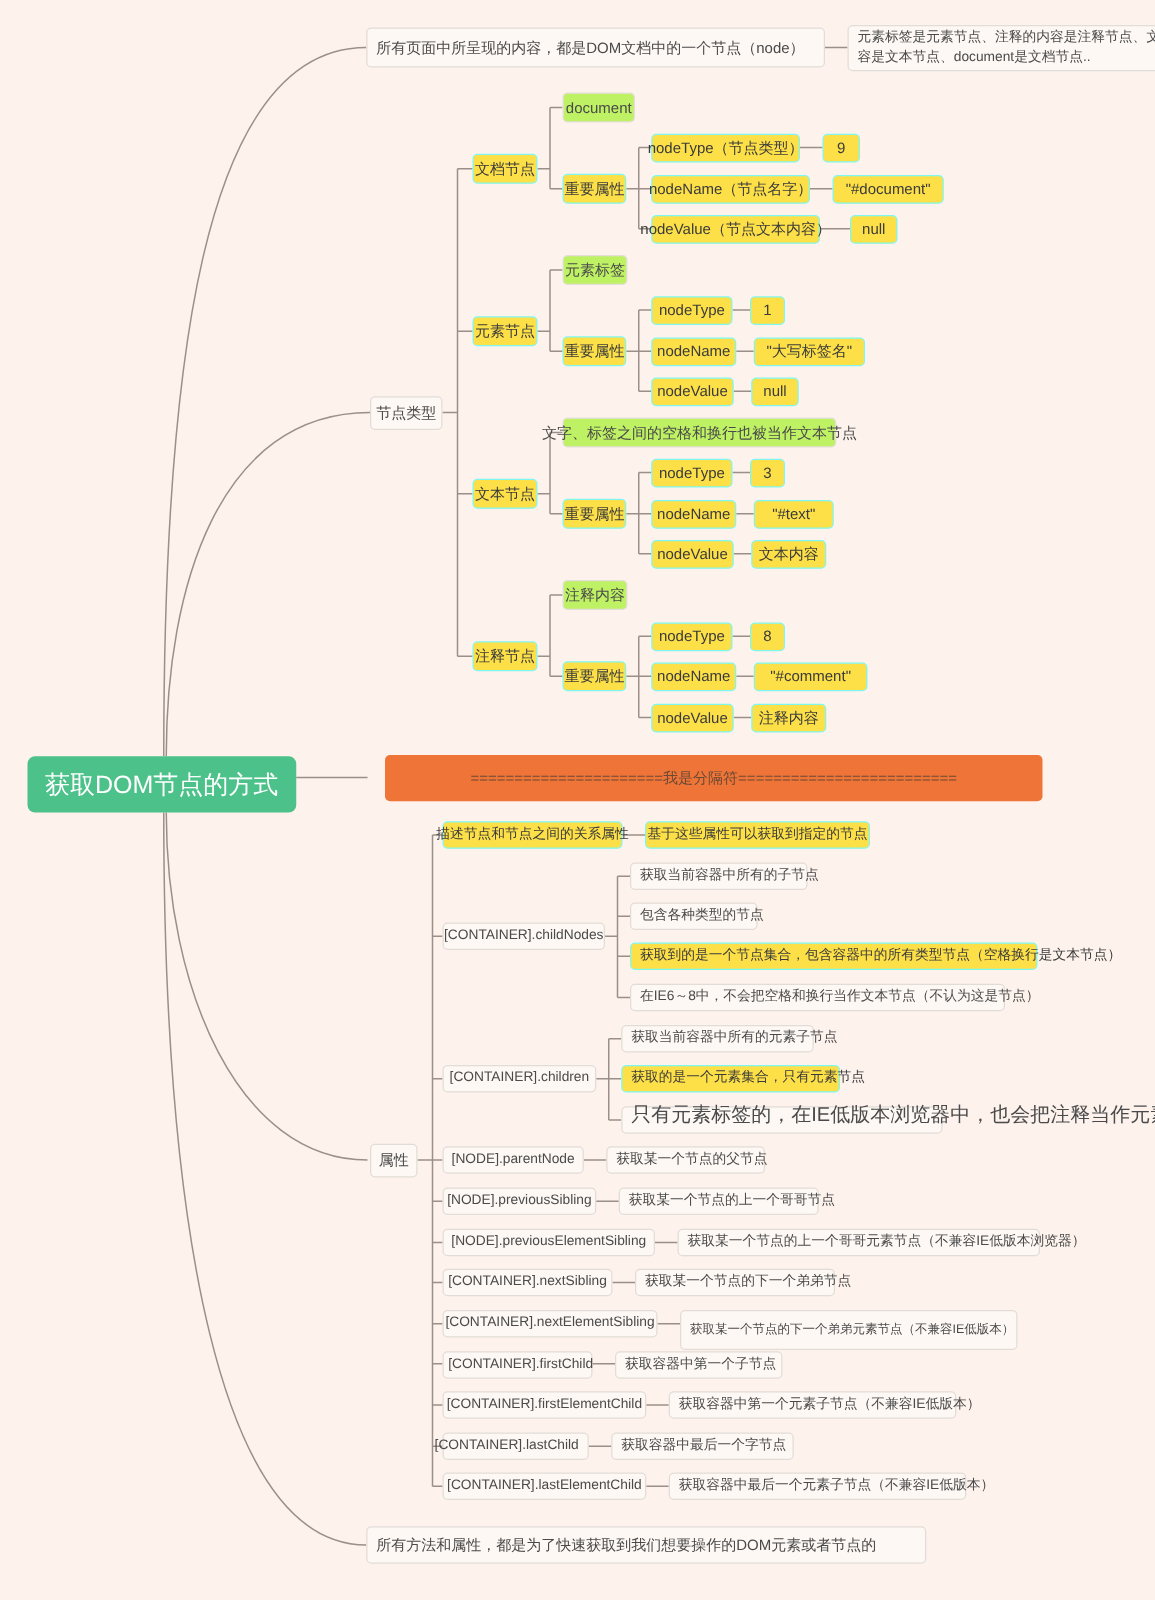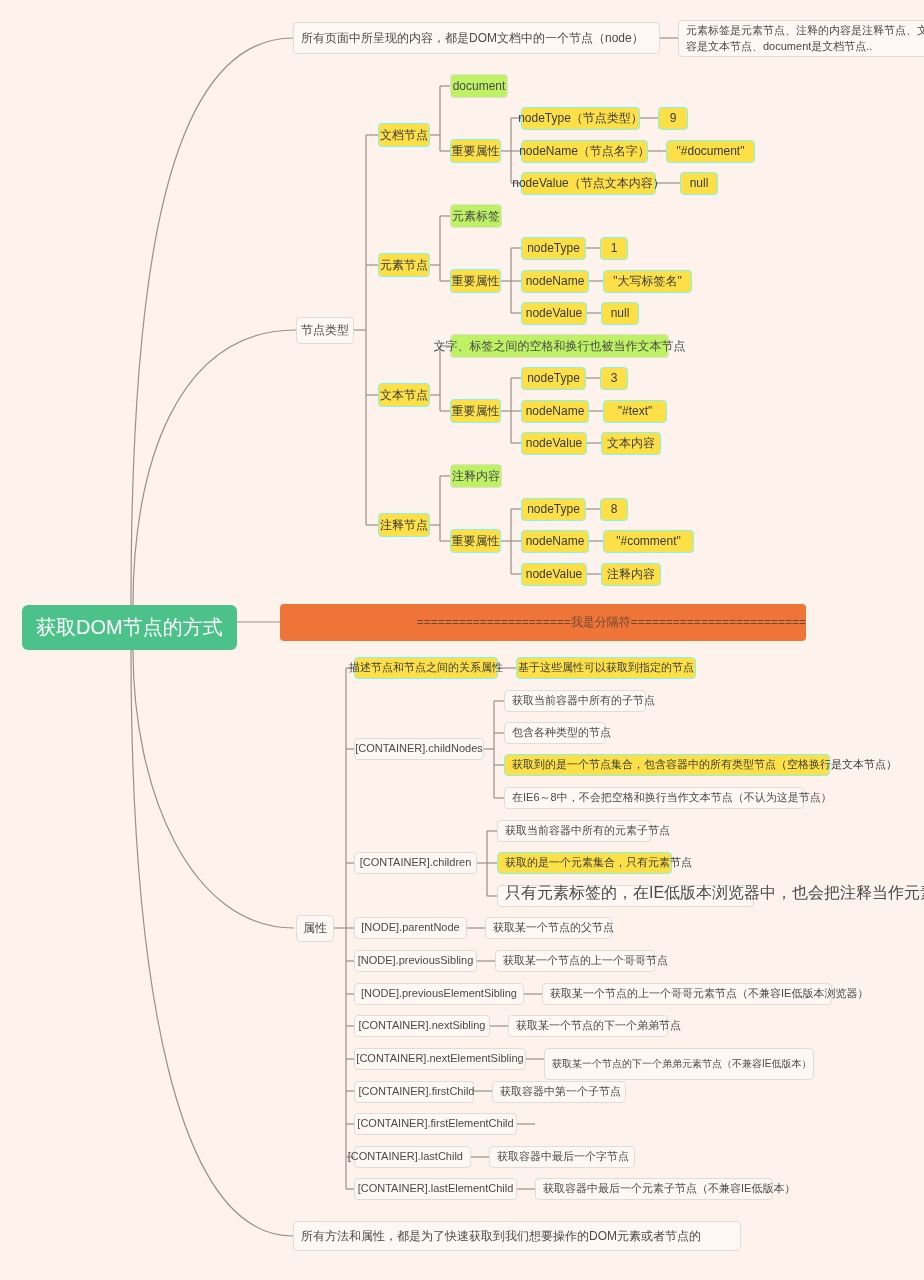--- a/index.html
+++ b/index.html
@@ -298,21 +298,21 @@
   <div class="node cyan" style="left:603px;top:530px;width:91px;height:23px;justify-content:center;">
     <span>"#comment"</span>
   </div>
   <div class="node cyan" style="left:521px;top:563px;width:66px;height:23px;justify-content:center;">
     <span>nodeValue</span>
   </div>
   <div class="node cyan" style="left:601px;top:563px;width:60px;height:23px;justify-content:center;">
     <span>注释内容</span>
   </div>
 
-  <div class="sep" style="left:280px;top:604px;width:526px;height:37px;justify-content:flex-end;">
+  <div class="sep" style="left:308px;top:604px;width:526px;height:37px;">
     <span>======================我是分隔符=========================</span>
   </div>
 
   <div class="node" style="left:296px;top:915px;width:38px;height:27px;justify-content:center;">
     <span>属性</span>
   </div>
 
   <div class="node cyan" style="left:354px;top:657px;width:144px;height:22px;justify-content:center;font-size:11px;">
     <span>描述节点和节点之间的关系属性</span>
   </div>
@@ -387,20 +387,23 @@
   <div class="node" style="left:354px;top:1081px;width:120px;height:22px;justify-content:center;font-size:11px;padding-left:12px;">
     <span>[CONTAINER].firstChild</span>
   </div>
   <div class="node" style="left:492px;top:1081px;width:134px;height:22px;font-size:11px;">
     <span>获取容器中第一个子节点</span>
   </div>
 
   <div class="node" style="left:354px;top:1113px;width:163px;height:22px;justify-content:center;font-size:11px;">
     <span>[CONTAINER].firstElementChild</span>
   </div>
+  <div class="node" style="left:535px;top:1113px;width:230px;height:22px;font-size:11px;">
+    <span>获取容器中第一个元素子节点（不兼容IE低版本）</span>
+  </div>
 
   <div class="node" style="left:354px;top:1146px;width:117px;height:22px;justify-content:flex-end;font-size:11px;">
     <span>[CONTAINER].lastChild</span>
   </div>
   <div class="node" style="left:489px;top:1146px;width:146px;height:22px;font-size:11px;">
     <span>获取容器中最后一个字节点</span>
   </div>
 
   <div class="node" style="left:354px;top:1178px;width:163px;height:22px;justify-content:center;font-size:11px;">
     <span>[CONTAINER].lastElementChild</span>

